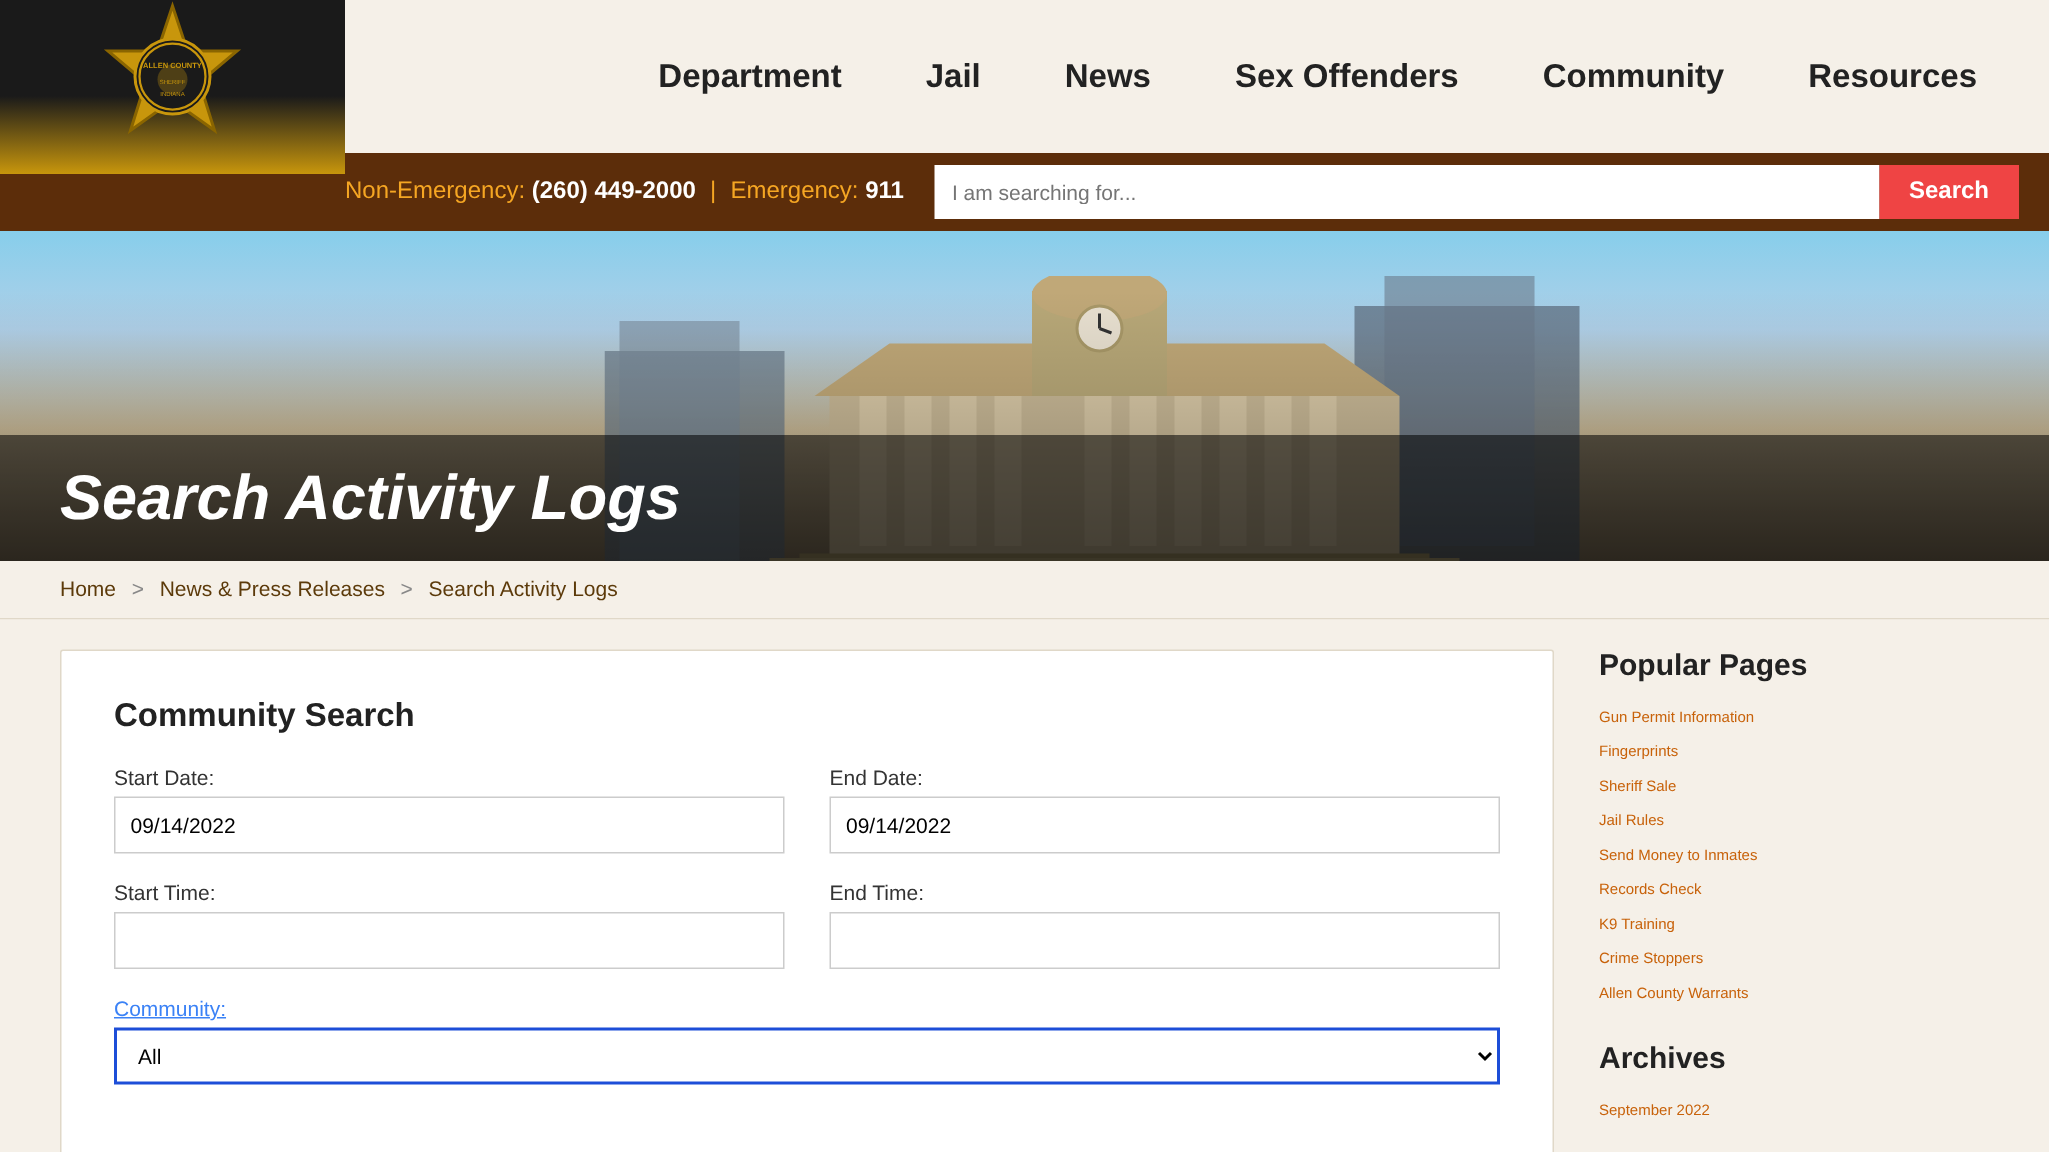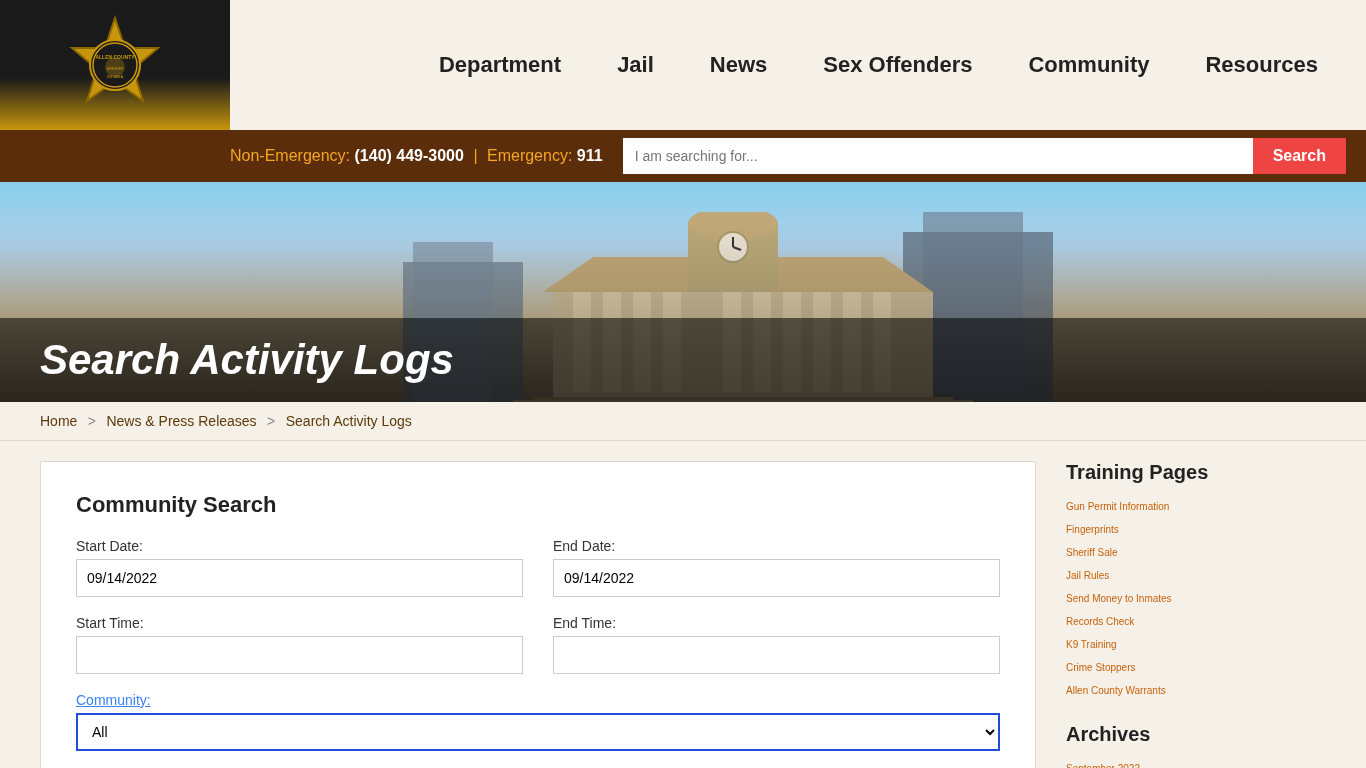--- a/index.html
+++ b/index.html
@@ -3,21 +3,21 @@
   <meta charset="utf-8">
   <style>
     * { margin: 0; padding: 0; box-sizing: border-box; }
     body { font-family: Arial, sans-serif; background: #f5f0e8; width: 1366px; min-height: 768px; overflow-x: hidden; }
 
     
     .header-top {
       background: #f5f0e8;
       display: flex;
       align-items: center;
-      height: 130px;
+      height: 102px;
       position: relative;
     }
     .logo-area {
       width: 230px;
       height: 130px;
       background: linear-gradient(to bottom, #1a1a1a 60%, #c8960c 100%);
       display: flex;
       align-items: center;
       justify-content: center;
       flex-shrink: 0;
@@ -282,21 +282,21 @@
       <li>
           <a href="#">Resources</a>
         </li>
     </ul>
   </div>
 </div>
 
 <div class="search-bar">
   <div class="contact-info">
     <span class="label">Non-Emergency:</span>
-    <span class="number">(140) 449-3000</span>
+    <span class="number">(260) 449-2000</span>
     <span class="pipe">|</span>
     <span class="label">Emergency:</span>
     <span class="number">911</span>
   </div>
   <div class="search-input-area">
     <input type="text" class="search-input" placeholder="I am searching for..." style="">
     <button class="search-button">Search</button>
   </div>
 </div>
 
@@ -379,21 +379,21 @@
       <label>Community:</label>
       <select class="community-select">
         <option>All</option>
       </select>
     </div>
 
   </div>
 
   <div class="sidebar">
     <div class="sidebar-section">
-      <div class="sidebar-title">Training Pages</div>
+      <div class="sidebar-title">Popular Pages</div>
       <ul class="sidebar-links">
         <li><a href="#">Gun Permit Information</a></li>
         <li><a href="#">Fingerprints</a></li>
         <li><a href="#">Sheriff Sale</a></li>
         <li><a href="#">Jail Rules</a></li>
         <li><a href="#">Send Money to Inmates</a></li>
         <li><a href="#">Records Check</a></li>
         <li><a href="#">K9 Training</a></li>
         <li><a href="#">Crime Stoppers</a></li>
         <li><a href="#">Allen County Warrants</a></li>

